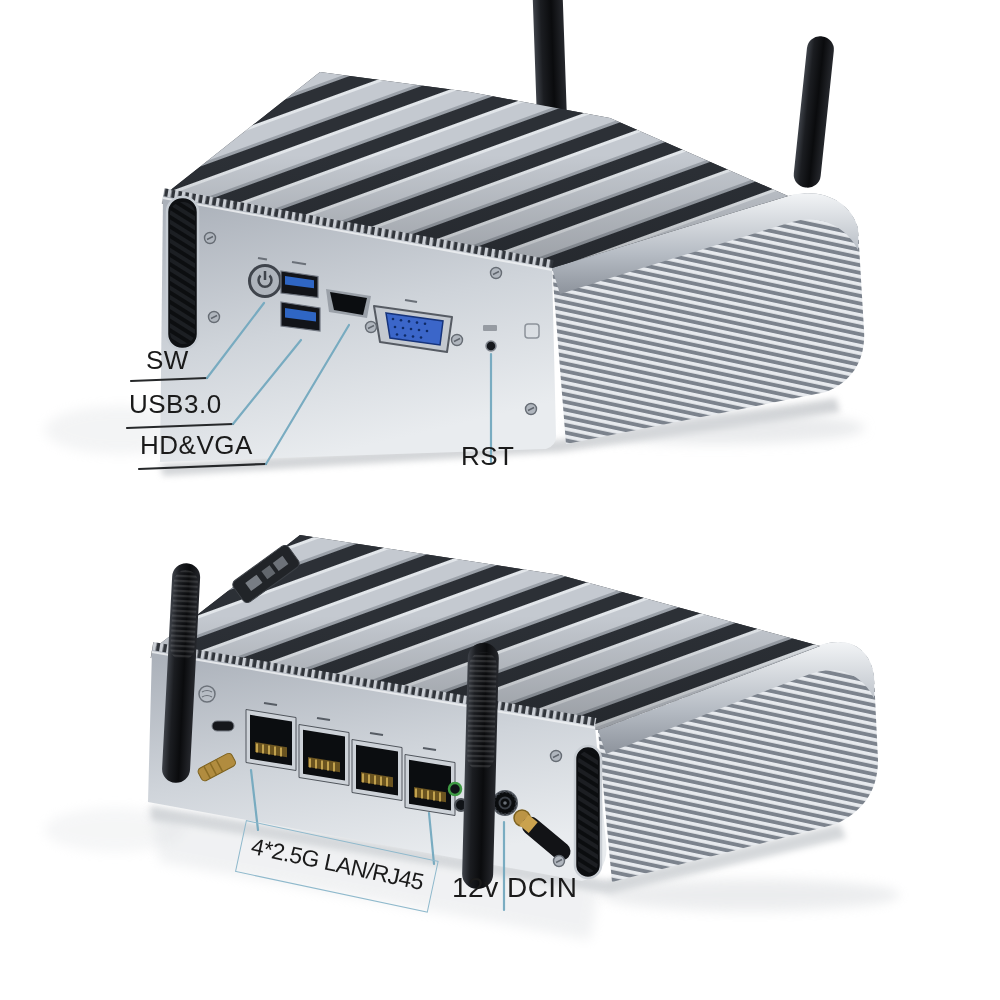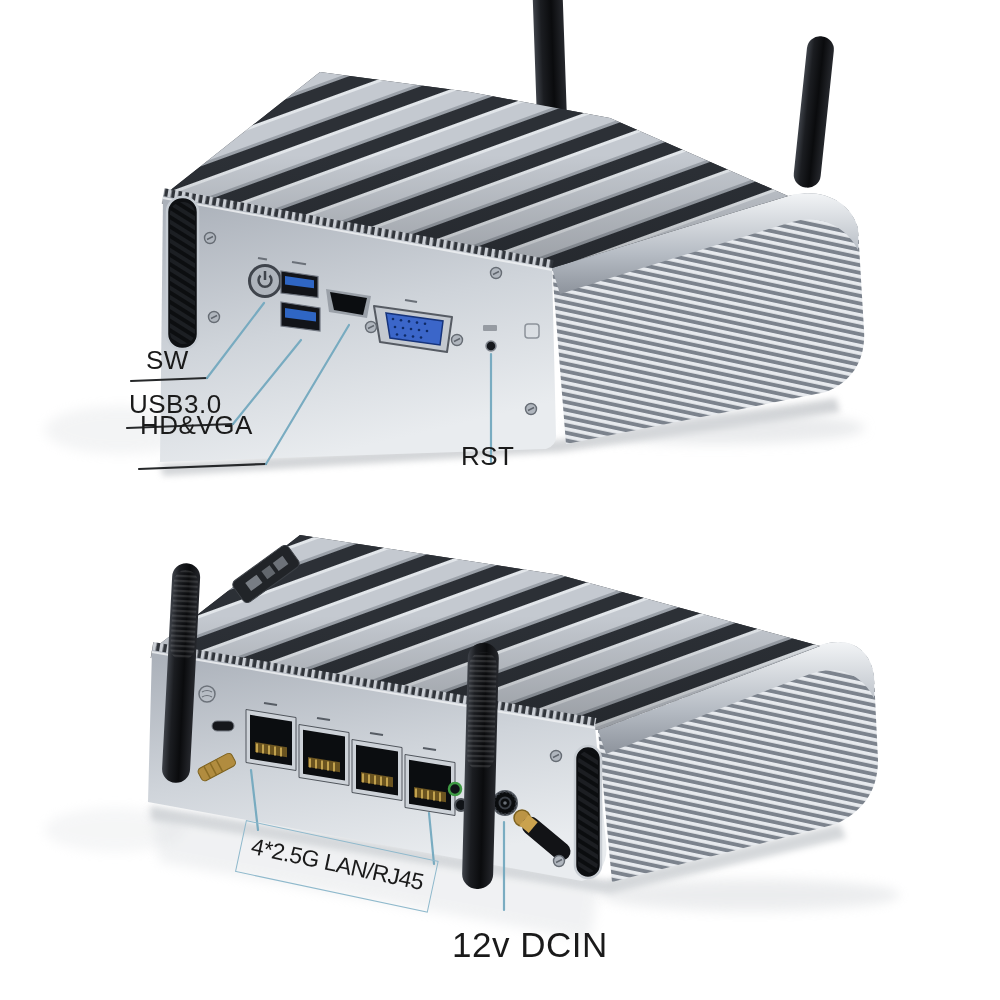--- a/index.html
+++ b/index.html
@@ -8,23 +8,23 @@
     overflow:hidden;font-family:"Liberation Sans",sans-serif;
   }
   .stage svg{position:absolute;left:0;top:0;}
   .callout{
     position:absolute;color:var(--label-text,#1a1a1a);
     font-size:26px;font-weight:400;letter-spacing:.5px;line-height:1;
     white-space:nowrap;user-select:none;
   }
   #label-sw   {left:146px;top:347px;}
   #label-usb  {left:129px;top:391px;}
-  #label-hdvga{left:140px;top:412px;}
+  #label-hdvga{left:140px;top:432px;}
   #label-rst  {left:461px;top:443px;}
-  #label-dcin {left:452px;top:927px;font-size:35px;}
+  #label-dcin {left:452px;top:874px;font-size:28px;}
   #label-lan{
     left:246px;top:820px;transform:rotate(12deg);transform-origin:0 0;
     border:1.5px solid var(--callout-box-border,#8fb9cc);
     padding:12px 10px 16px 10px;font-size:23px;letter-spacing:-.5px;
   }
   .leader{stroke:var(--leader-line,#74a9bf);stroke-width:2.2;stroke-linecap:round;opacity:.95;}
   .uline{stroke:var(--underline,#26282a);stroke-width:2.2;stroke-linecap:round;}
   .usb-tongue{fill:var(--usb-blue,#2f66c4);}
   .vga-inner{fill:var(--vga-blue,#3b66c9);stroke:#16337a;stroke-width:1.5;}
 </style>

